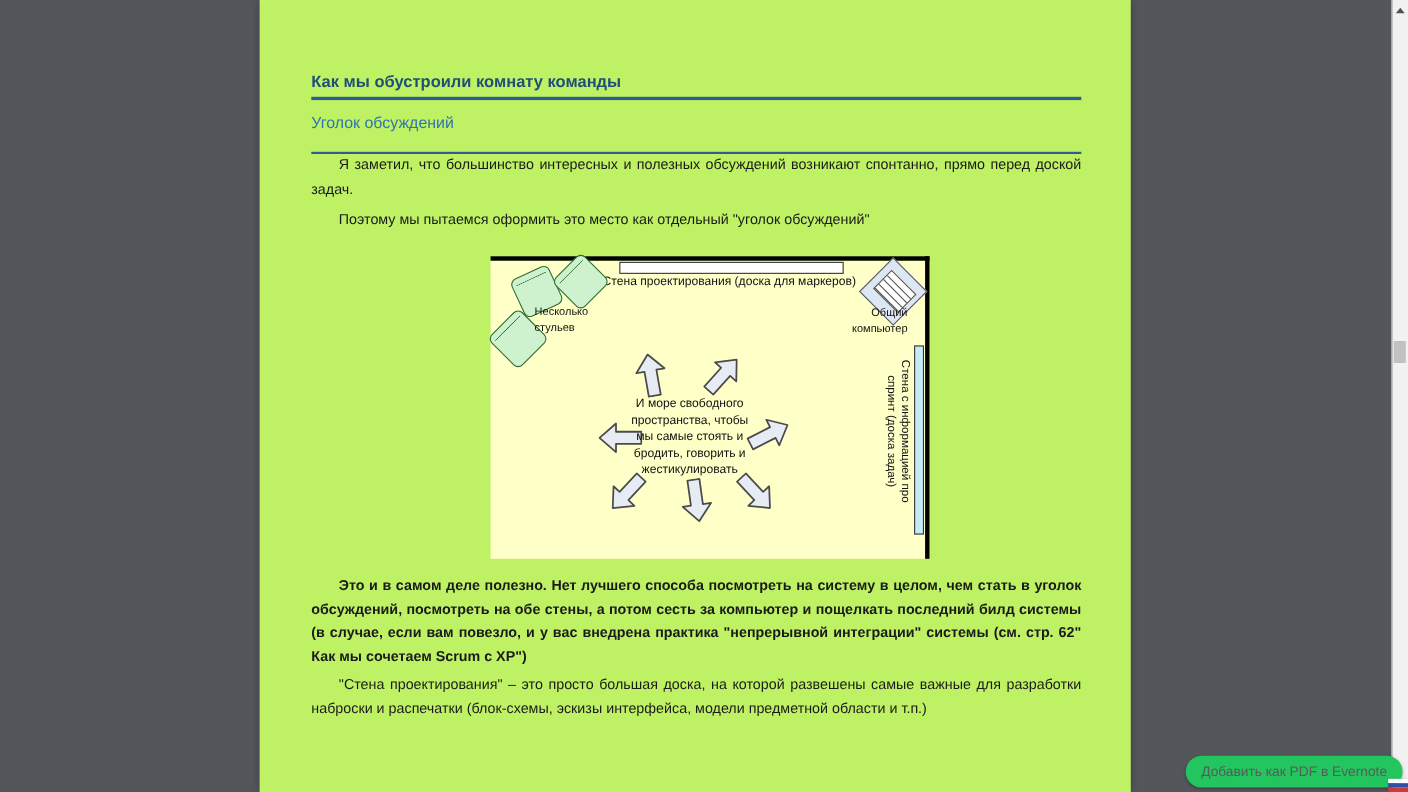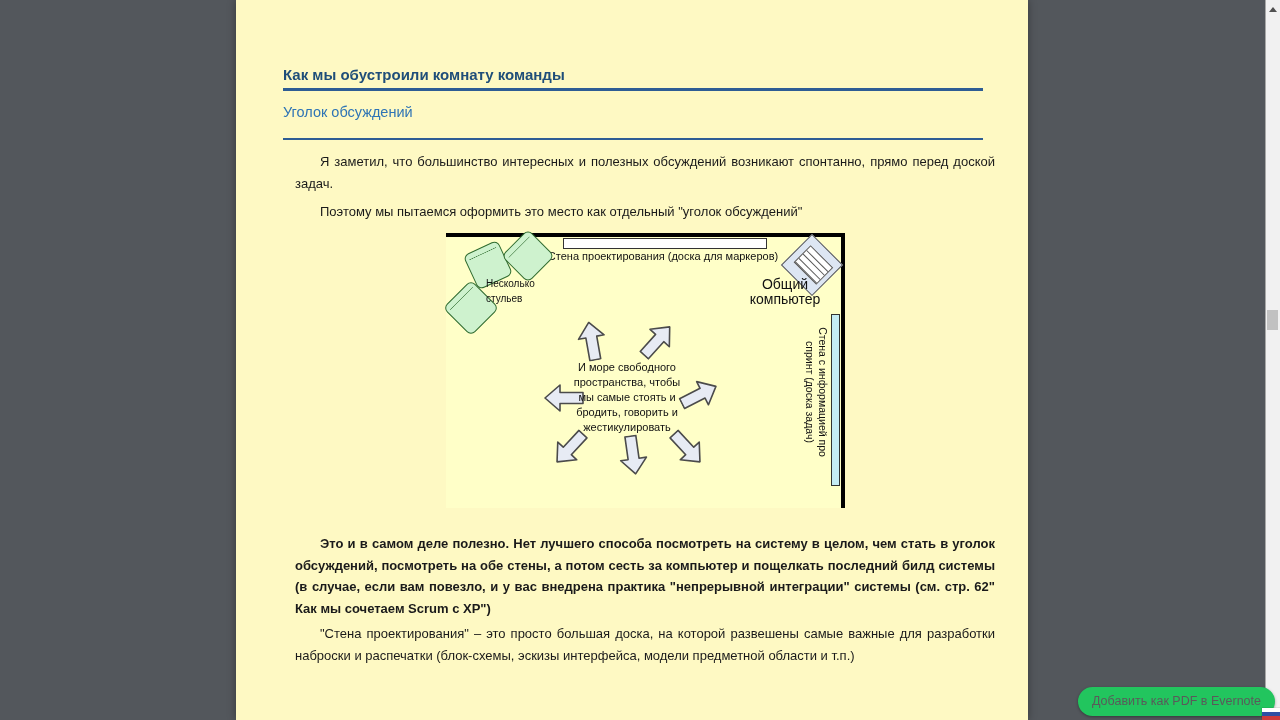--- a/index.html
+++ b/index.html
@@ -4,36 +4,36 @@
 <style>
   html,body{margin:0;padding:0;}
   body{
     width:1280px;height:720px;overflow:hidden;position:relative;
     background:#53575C;
     font-family:"Liberation Sans", sans-serif;
   }
   
   .page{
     position:absolute;left:236px;top:0;width:792px;height:720px;
-    background:#fef9c3;box-shadow:0 0 8px rgba(0,0,0,0.35);
+    background:#bef264;box-shadow:0 0 8px rgba(0,0,0,0.35);
   }
   .h1{
     position:absolute;left:47px;top:66px;width:700px;
     font-size:15px;font-weight:bold;color:#1F4E79;
     padding-bottom:5px;border-bottom:3px solid #2E5D94;
   }
   .h2{
     position:absolute;left:47px;top:104px;width:700px;
     font-size:14.5px;font-weight:normal;color:#2E74B5;
     padding-bottom:18px;border-bottom:2px solid #2E5D94;
   }
   .para{
     position:absolute;left:47px;width:700px;
     font-size:13px;line-height:21.5px;color:#1a1a1a;
-    text-align:justify;text-indent:25px;margin:12px;
+    text-align:justify;text-indent:25px;margin:0;
   }
   .p1{top:139px;}
   .p2{top:189px;}
   .p3{top:521px;font-weight:bold;}
   .p4{top:611px;}
 
   
   .diagram{position:absolute;left:210px;top:233px;width:399px;height:275px;}
   .room-bg{position:absolute;left:0;top:4px;width:395px;height:271px;background:#FFFFC8;}
   .wall-top{position:absolute;left:0;top:0;width:399px;height:4px;background:#000;}
@@ -69,22 +69,22 @@
   .computer .case{
     position:absolute;left:0;top:0;width:44px;height:44px;
     background:#DDE6F3;border:1.5px solid #555;box-sizing:border-box;
   }
   .computer .keys{
     position:absolute;left:7px;top:9px;width:32px;height:24px;
     background:#fff;border:1px solid #555;box-sizing:border-box;
   }
   .computer .keys div{height:4.5px;border-bottom:1px solid #555;}
   .computer-label{
-    position:absolute;left:299px;top:44px;width:80px;text-align:center;
-    font-size:14px;line-height:15px;color:#111;z-index:7;
+    position:absolute;left:299px;top:44px;width:80px;text-align:right;
+    font-size:10px;line-height:15px;color:#111;z-index:7;
   }
   .sprint-board{
     position:absolute;left:385px;top:81px;width:9px;height:172px;
     background:#C5ECF5;border:1px solid #333;box-sizing:border-box;z-index:4;
   }
   .sprint-label{
     position:absolute;left:285px;top:146px;width:170px;height:26px;
     transform:rotate(90deg);text-align:center;
     font-size:10.5px;line-height:13px;color:#111;z-index:4;
   }

